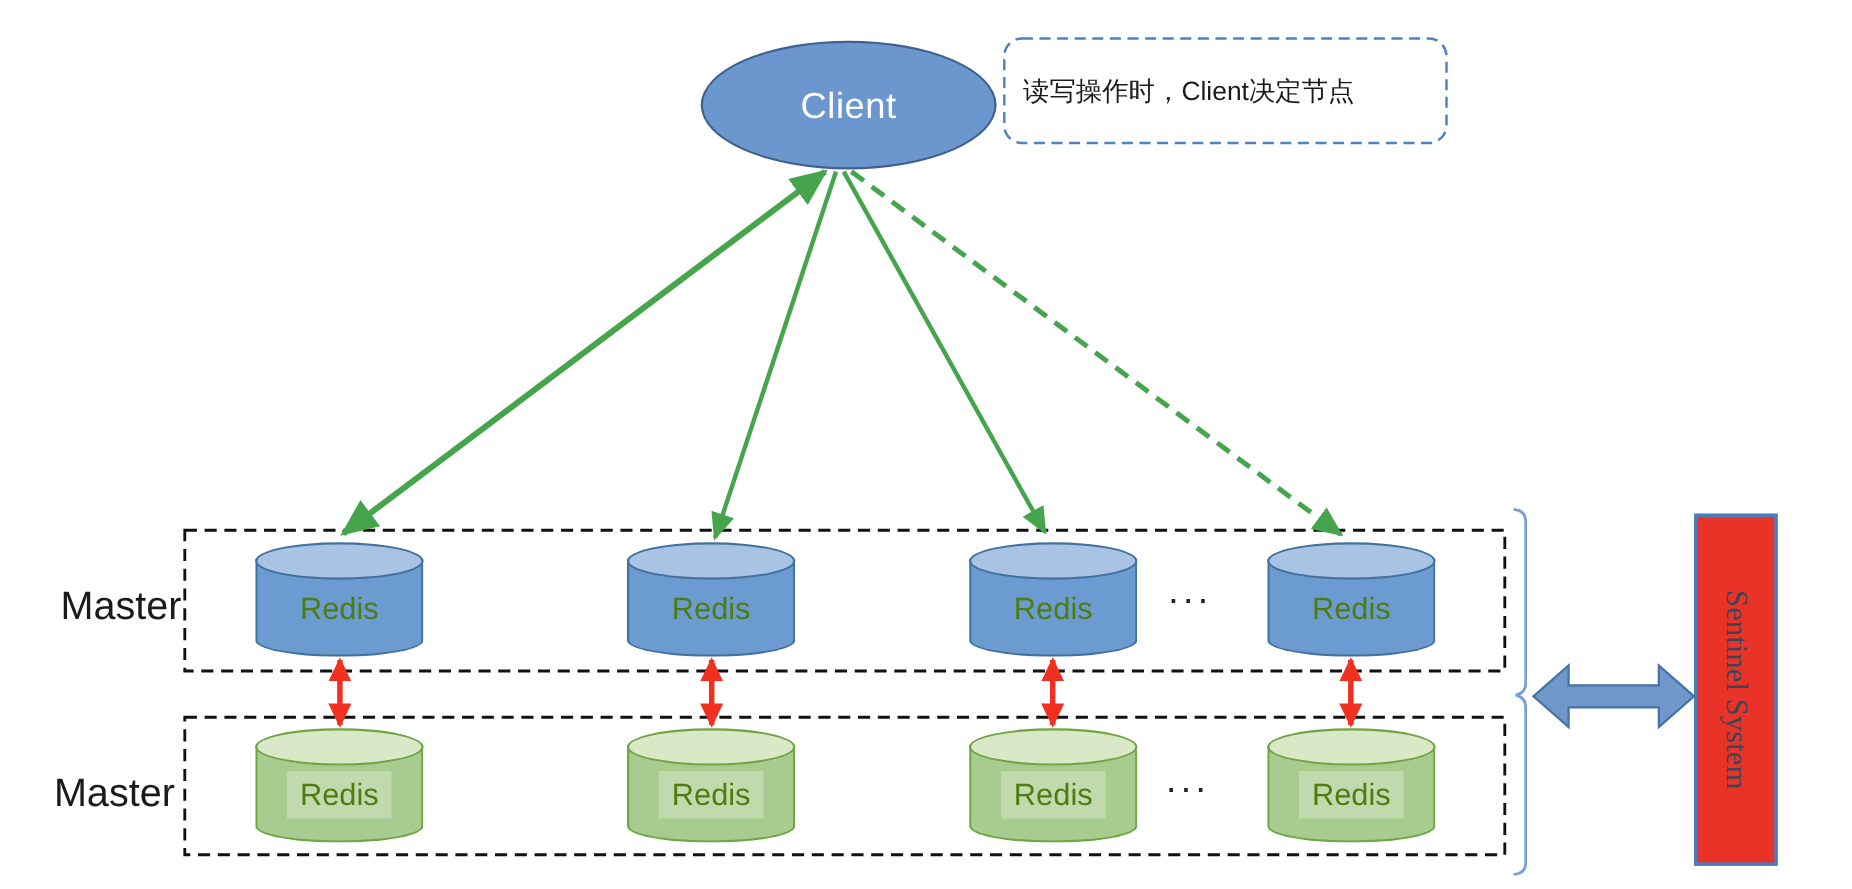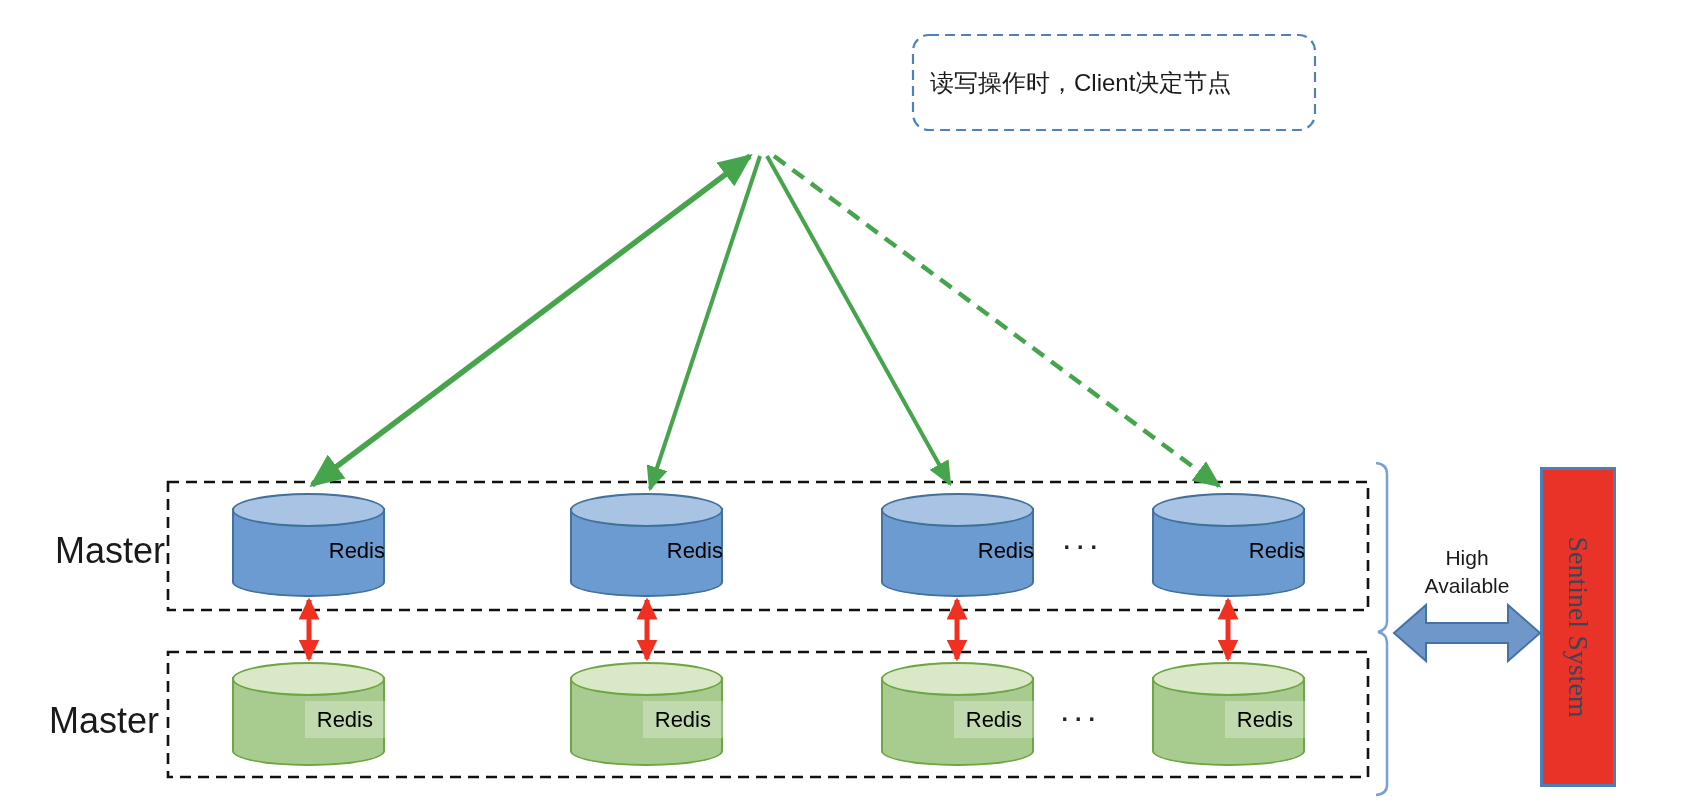--- a/index.html
+++ b/index.html
@@ -40,21 +40,21 @@
     border-radius:0 0 75px 75px / 0 0 15px 15px;
     background:#6C9BD2;
   }
   .cyl-top {
     position:absolute; left:0; top:0; width:149px; height:30px;
     border:2px solid #41719C; border-radius:50%;
     background:#A9C3E5;
   }
   .cyl-label {
     position:absolute; left:0; top:45px; width:100%;
-    text-align:right; font-size:22px; color:#000000;
+    text-align:center; font-size:28px; color:#4d7c0f;
   }
   .cyl.slave .cyl-body { background:#A8CC8F; border-color:#6FA544; }
   .cyl.slave .cyl-top  { background:#D9E8C6; border-color:#6FA544; }
   .cyl.slave .cyl-label span { background:rgba(255,255,255,0.28); padding:6px 12px; }
 
   
   .dots { font-size:34px; letter-spacing:4px; color:#222; z-index:2; }
   .dots.master { left:1062px; top:518px; }
   .dots.slave  { left:1060px; top:690px; }
 
@@ -79,20 +79,23 @@
   }
 
   
   svg.layer { position:absolute; left:0; top:0; z-index:4; pointer-events:none; }
 </style>
 </head>
 <body>
 
 <div class="stage">
 
+  <div class="abs client">
+    <div class="client-label">Client</div>
+  </div>
 
   <div class="abs note-text">读写操作时，Client决定节点</div>
 
   <div class="abs row-label master">Master</div>
   <div class="abs row-label slave">Master</div>
 
   <div class="abs cyl master" style="left:232px;top:493px">
     <div class="cyl-body"></div>
     <div class="cyl-top"></div>
     <div class="cyl-label">Redis</div>
@@ -129,24 +132,20 @@
     <div class="cyl-top"></div>
     <div class="cyl-label"><span>Redis</span></div>
   </div>
   <div class="abs cyl slave" style="left:1152px;top:662px">
     <div class="cyl-body"></div>
     <div class="cyl-top"></div>
     <div class="cyl-label"><span>Redis</span></div>
   </div>
   <div class="abs dots slave">...</div>
 
-  <div class="abs ha-text">
-    <div>High</div>
-    <div>Available</div>
-  </div>
 
   <div class="abs sentinel">
     <div class="sentinel-label">Sentinel System</div>
   </div>
 
   <svg class="layer" width="1684" height="808" viewBox="0 0 1684 808">
     <defs>
       <marker id="mg" markerWidth="6.4" markerHeight="5.4" refX="5.6" refY="2.7" orient="auto-start-reverse" markerUnits="strokeWidth">
         <path d="M0,0 L6.2,2.7 L0,5.4 Z" fill="#45A44C"></path>
       </marker>

